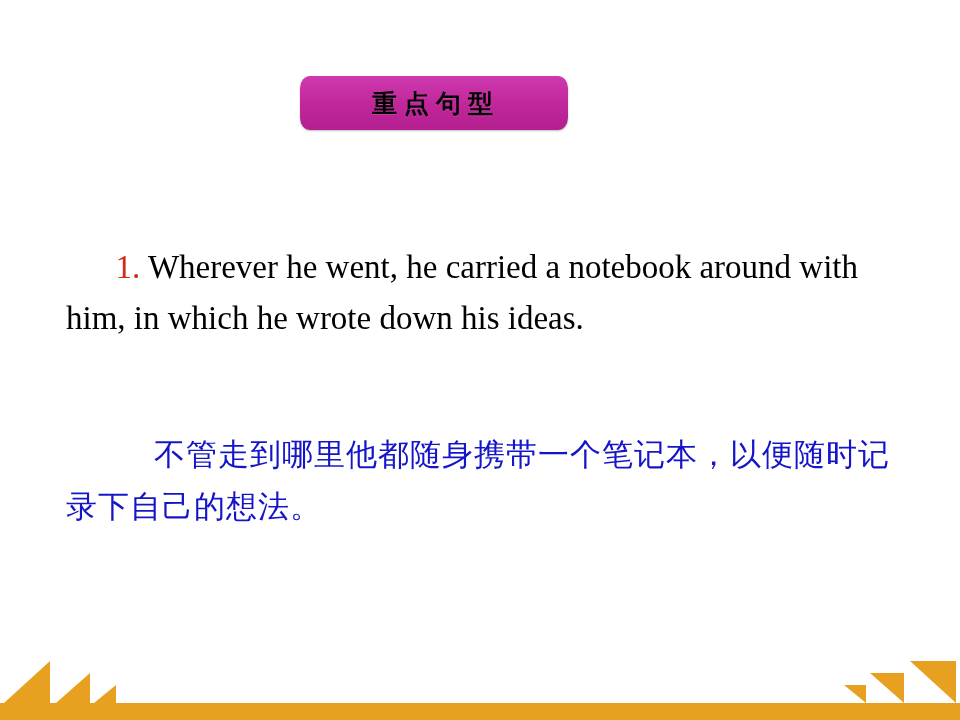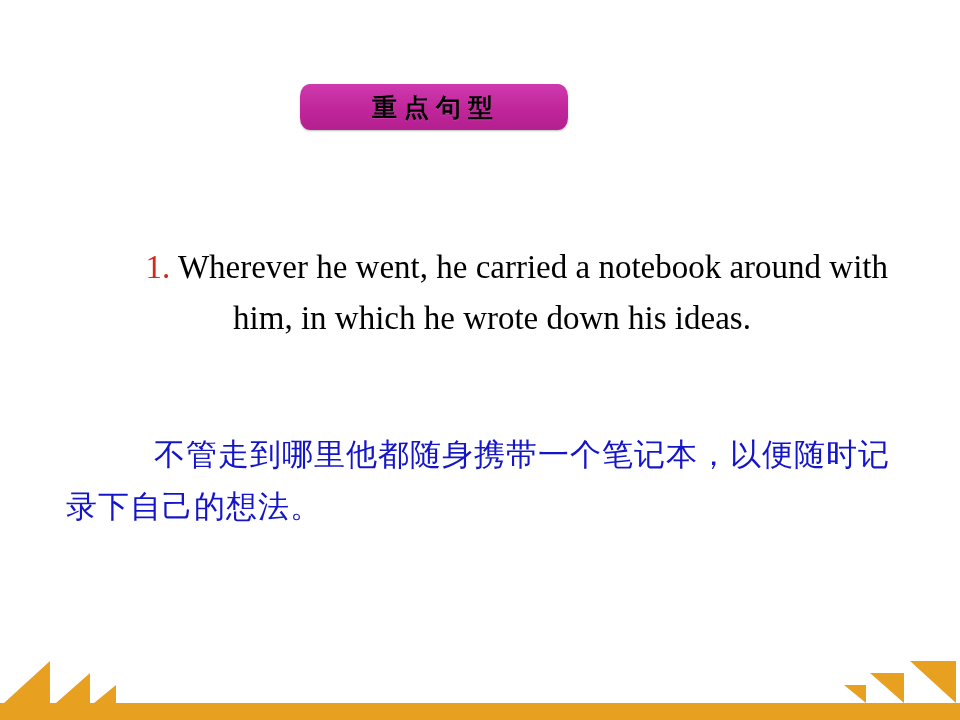--- a/index.html
+++ b/index.html
@@ -20,23 +20,23 @@
     width: 960px;
     height: 720px;
     background: #ffffff;
     box-sizing: border-box;
   }
 
   
   .banner {
     position: absolute;
     left: 300px;
-    top: 84px;
+    top: 76px;
     width: 268px;
-    height: 46px;
+    height: 54px;
     background: #C32BA0;
     background: linear-gradient(180deg, #CE3AAE 0%, #C0269A 55%, #B41F8F 100%);
     border-radius: 10px / 12px;
     box-shadow: 0 1px 2px rgba(0,0,0,0.25);
     display: flex;
     align-items: center;
     justify-content: center;
   }
   .banner-text {
     color: #000000;
@@ -56,21 +56,20 @@
     top: 158px;
     width: 852px;
   }
 
   .en-line {
     font-family: "Liberation Serif", serif;
     font-size: 33px;
     color: #000000;
     line-height: 51px;
     white-space: pre-wrap;
-    text-align: center;
   }
   .en-para {
     text-indent: 86px;
   }
   .num {
     color: #D42A17;
   }
 
   .cn-para {
     margin-top: 12px;

